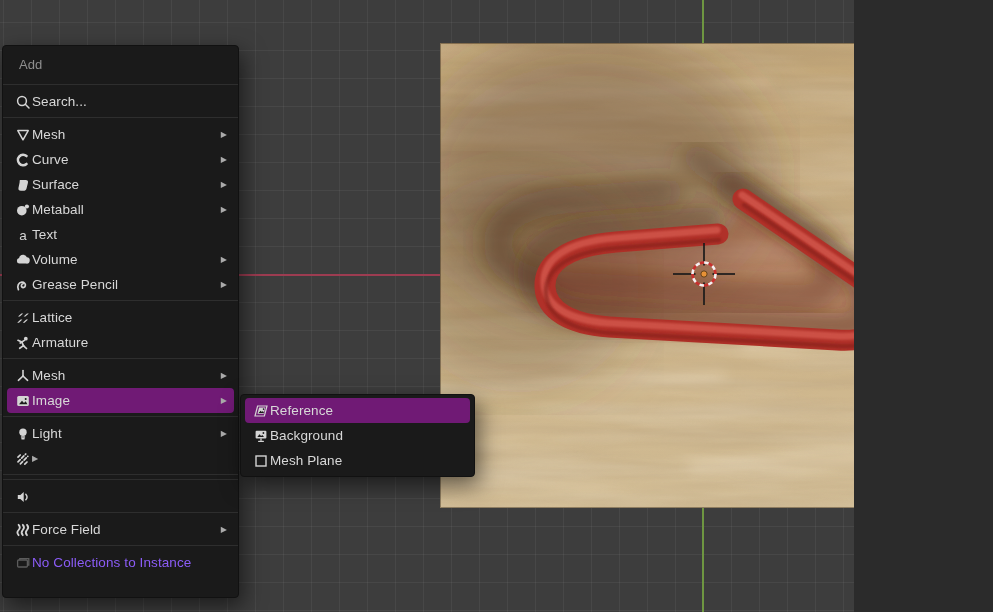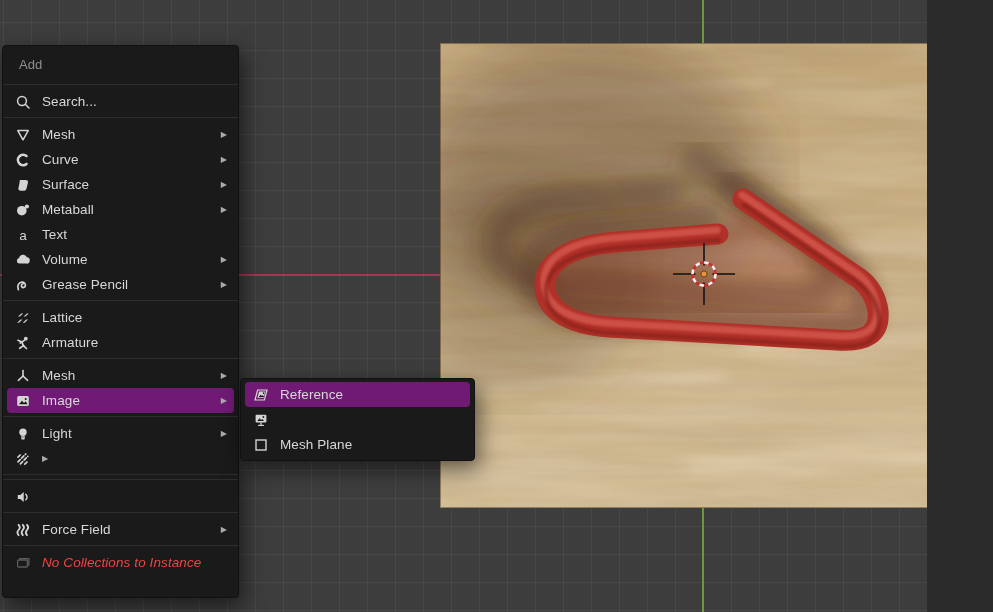--- a/index.html
+++ b/index.html
@@ -1,46 +1,46 @@
 <!DOCTYPE html>
 <html><head>
 <meta charset="utf-8">
 <style>
   html,body{margin:0;padding:0;background:#2b2b2b;}
-  .stage{position:relative;width:927px;height:612px;overflow:hidden;
+  .stage{position:relative;width:854px;height:612px;overflow:hidden;
          font-family:"Liberation Sans",sans-serif;-webkit-font-smoothing:antialiased;}
 
   
   .vp-grid{position:absolute;inset:0;background-color:#3d3d3d;
     background-image:
       linear-gradient(to right, rgba(255,255,255,0.05) 1px, transparent 1px),
       linear-gradient(to bottom, rgba(255,255,255,0.05) 1px, transparent 1px);
     background-size:28px 28px;background-position:3px 22px;}
   .axis-x{position:absolute;left:0;right:0;top:274px;height:2px;background:#9d3c51;}
   .axis-y{position:absolute;top:0;bottom:0;left:702px;width:2px;background:#6e9641;}
   .ref-image{position:absolute;left:440px;top:43px;width:528px;height:465px;}
   .cursor3d{position:absolute;left:664px;top:234px;width:80px;height:80px;}
 
   
   .menu{position:absolute;left:2px;top:45px;width:237px;height:553px;box-sizing:border-box;
         background:#1a1a1a;border:1px solid #111;border-radius:4px;
         box-shadow:4px 8px 22px rgba(0,0,0,0.55);padding:5px 0;overflow:hidden;}
-  .submenu{position:absolute;left:240px;top:378px;width:235px;height:83px;box-sizing:border-box;
+  .submenu{position:absolute;left:240px;top:394px;width:235px;height:83px;box-sizing:border-box;
         background:#1a1a1a;border:1px solid #111;border-radius:4px;
         box-shadow:4px 8px 22px rgba(0,0,0,0.55);padding:3px 0;}
   .menu-header{color:#8f8f8f;font-size:13px;padding:6px 16px 6px;height:18px;}
   .sep{height:1px;background:#2e2e2e;margin:3px 0 4px;}
   .mi{display:flex;align-items:center;height:25px;margin:0 4px;padding:0 7px;border-radius:4px;
-      color:#d8d8d8;font-size:13.5px;gap:10px;cursor:default;}
+      color:#d8d8d8;font-size:13.5px;cursor:default;}
   .mi .ic{width:18px;height:18px;display:flex;align-items:center;justify-content:center;
           color:#d4d4d4;flex:none;}
   .mi .lbl{flex:1;white-space:nowrap;letter-spacing:.1px;}
   .mi .arrow{color:#aaa;font-size:8px;flex:none;line-height:1;}
   .mi.hl{background:#701a75;}
-  .mi.disabled{color:#ef4444;font-style:italic;}
+  .mi.disabled{color:#8b5cf6;}
   .mi.disabled .ic{color:#5c5c5c;}
   svg{display:block;}
 </style>
 </head>
 <body>
 
 <div class="stage">
 
   <div class="vp-grid"></div>
   <div class="axis-x"></div>
@@ -335,20 +335,21 @@
           <svg width="16" height="16" viewBox="0 0 16 16">
             <rect x="2.6" y="2.8" width="10.8" height="7.8" rx="1" fill="currentColor"></rect>
             <path d="M4.3 8.9 l2.2-2.6 1.6 1.8 1.2-1.2 1.7 2 Z" fill="#1a1a1a"></path>
             <circle cx="10.4" cy="5" r=".9" fill="#1a1a1a"></circle>
             <g stroke="currentColor" stroke-width="1.3" stroke-linecap="round">
               <path d="M8 10.8 v1.5"></path>
               <path d="M5.6 13.3 h4.8"></path>
             </g>
           </svg>
         </span>
+      <span class="lbl">Background</span>
     </div>
     <div class="mi">
       <span class="ic">
           <svg width="16" height="16" viewBox="0 0 16 16">
             <rect x="3" y="3" width="10" height="10" fill="none" stroke="currentColor" stroke-width="1.4"></rect>
           </svg>
         </span>
       <span class="lbl">Mesh Plane</span>
     </div>
   </div>

